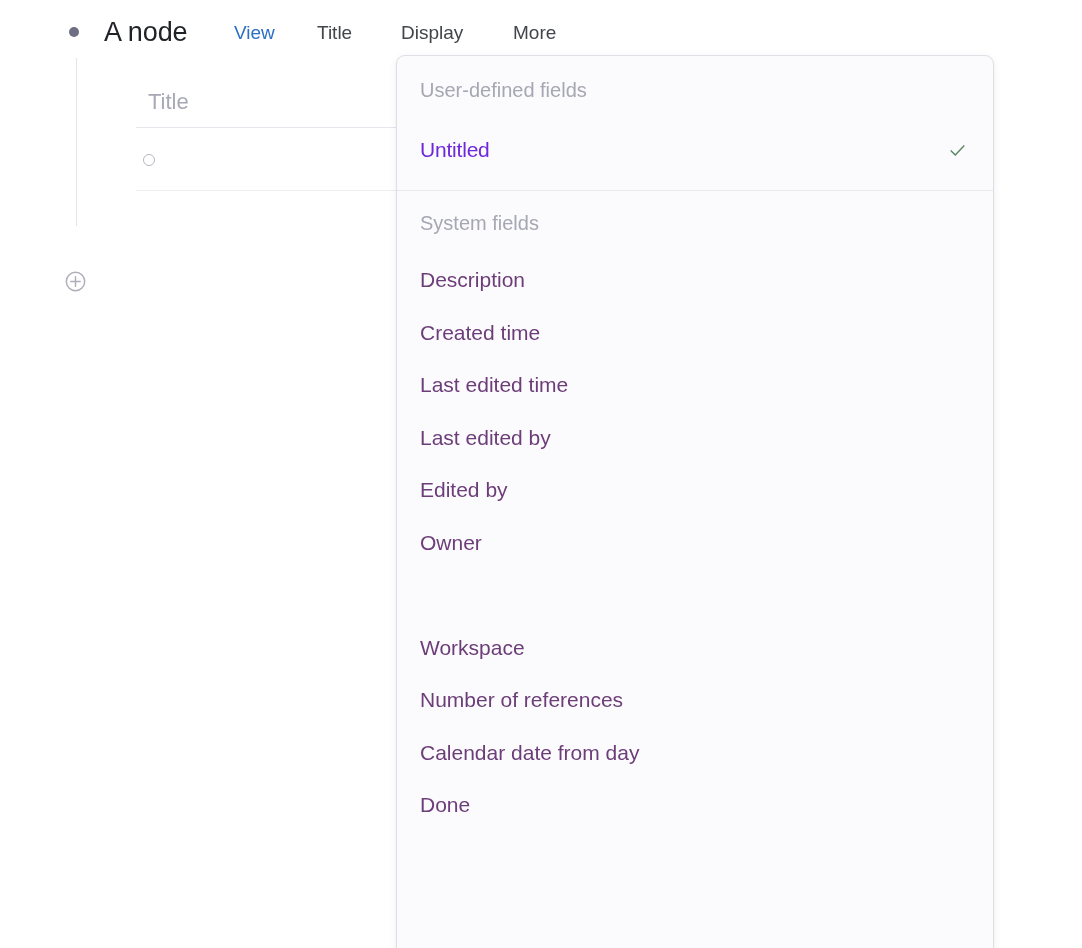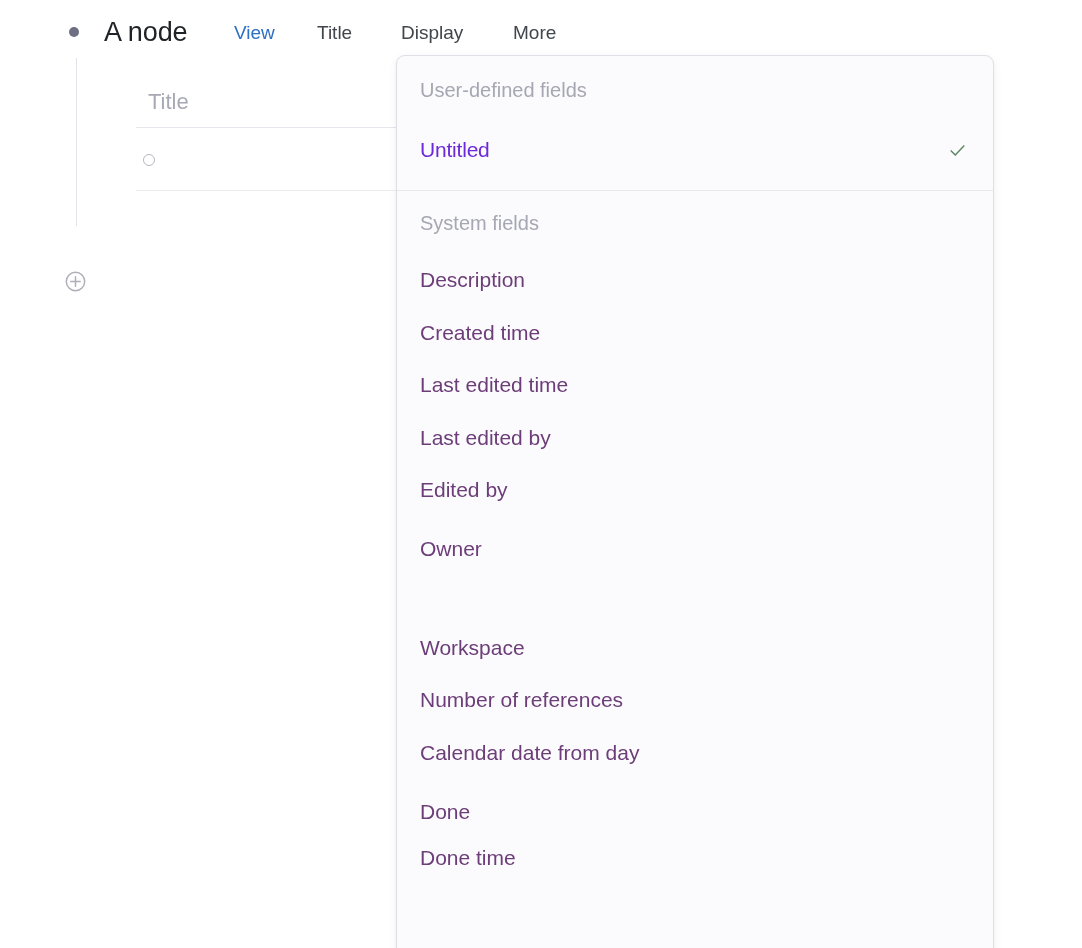--- a/index.html
+++ b/index.html
@@ -204,26 +204,26 @@
     color: #6c3d78;
     font-weight: 400;
   }
 
   
   #sys-0  { top: 204px; }
   #sys-1  { top: 257px; }
   #sys-2  { top: 309px; }
   #sys-3  { top: 362px; }
   #sys-4  { top: 414px; }
-  #sys-5  { top: 467px; margin-top: 6px; }
+  #sys-5  { top: 467px; }
   #sys-6  { top: 519px; }
   #sys-7  { top: 572px; }
   #sys-8  { top: 624px; text-align: center; }
   #sys-9  { top: 677px; }
-  #sys-10 { top: 729px; align-items: flex-end; }
+  #sys-10 { top: 729px; }
   #sys-11 { top: 782px; }
 </style>
 </head>
 <body>
 
 <div id="doc-layer">
 
   <div id="bullet-dot"></div>
 
   <div id="node-header"></div>
@@ -293,16 +293,13 @@
   </div>
   <div class="dd-item system" id="sys-8">
     <span class="dd-item-label">Number of references</span>
   </div>
   <div class="dd-item system" id="sys-9">
     <span class="dd-item-label">Calendar date from day</span>
   </div>
   <div class="dd-item system" id="sys-10">
     <span class="dd-item-label">Done</span>
   </div>
-  <div class="dd-item system" id="sys-11">
-    <span class="dd-item-label">Done time</span>
-  </div>
 </div>
 
 </body></html>

